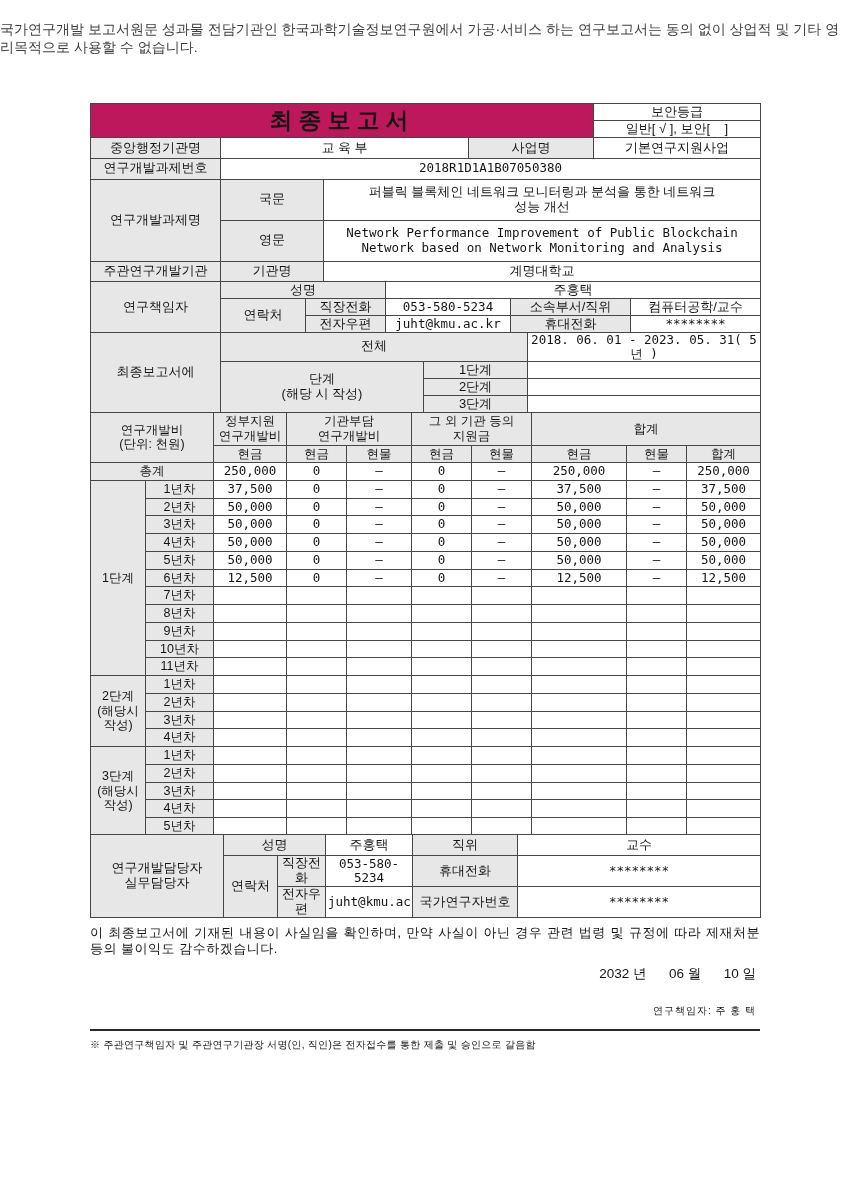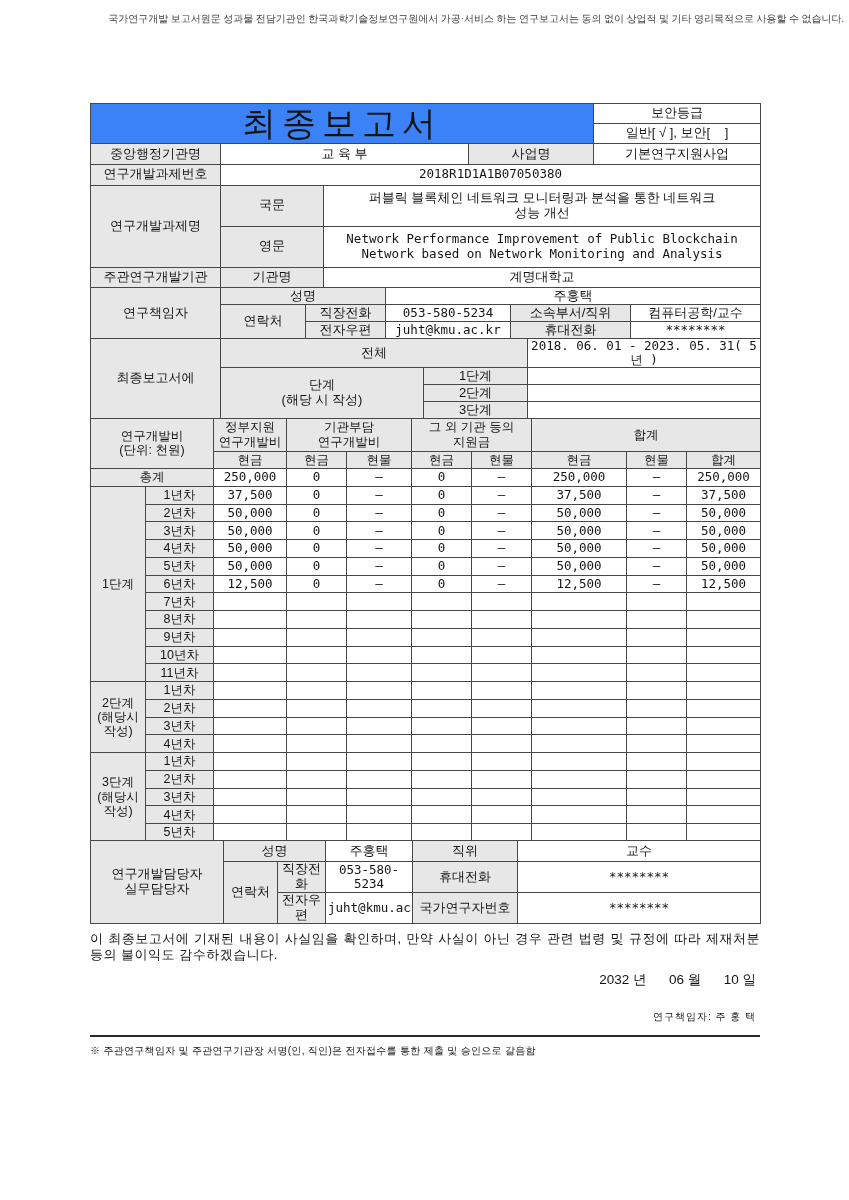--- a/index.html
+++ b/index.html
@@ -1,27 +1,27 @@
 <!DOCTYPE html>
 <html><head>
 <meta charset="utf-8">
 <style>
   html,body{margin:0;padding:0;background:#ffffff;}
   .page{position:relative;width:849px;height:1200px;background:#ffffff;
         font-family:"Liberation Sans",sans-serif;color:#141414;overflow:hidden;}
-  .disclaimer{position:absolute;top:12px;right:5px;font-size:10px;color:#3d3d3d;letter-spacing:0px;font-family:Liberation Serif, serif;}
+  .disclaimer{position:absolute;top:21px;right:5px;font-size:14px;color:#3d3d3d;letter-spacing:0px;}
   .content{position:absolute;left:90px;top:103px;width:670px;}
   table{border-collapse:collapse;table-layout:fixed;width:670px;margin-top:-1.5px;background:#fff;border:1.5px solid #2a2a2a;}
   table.first{margin-top:0;}
   td{border:1px solid #474747;font-size:13px;line-height:1.15;text-align:center;vertical-align:middle;padding:0 2px;overflow:hidden;}
   .g{background:#e7e7e7;}
   .m{font-family:"DejaVu Sans Mono",monospace;font-size:12.5px;}
   .p{white-space:pre-line;}
   .pre{white-space:pre;}
-  .title-cell{font-size:34px;font-weight:400;letter-spacing:6px;background:#3b82f6;}
+  .title-cell{font-size:23px;font-weight:700;letter-spacing:6px;background:#be185d;}
   tr.r17{height:17px;} tr.r18{height:18px;} tr.r21{height:21px;} tr.r33{height:33px;} tr.r41{height:41px;}
   .budget td{font-size:12.5px;}
   .budget tr.yr{height:17.75px;}
   .footer-block{width:670px;}
   .decl{margin-top:7px;font-size:13px;line-height:1.2;text-align:justify;letter-spacing:0.5px;}
   .dateline{margin-top:9px;font-size:13.5px;text-align:right;padding-right:4px;}
   .signs{margin-top:20px;font-size:10px;text-align:right;line-height:1.55;letter-spacing:1px;padding-right:4px;}
   .rule{border:none;border-top:2px solid #2a2a2a;margin:10px 0 0 0;}
   .note{margin-top:7px;font-size:10px;letter-spacing:0.3px;text-align:left;}
 </style>

